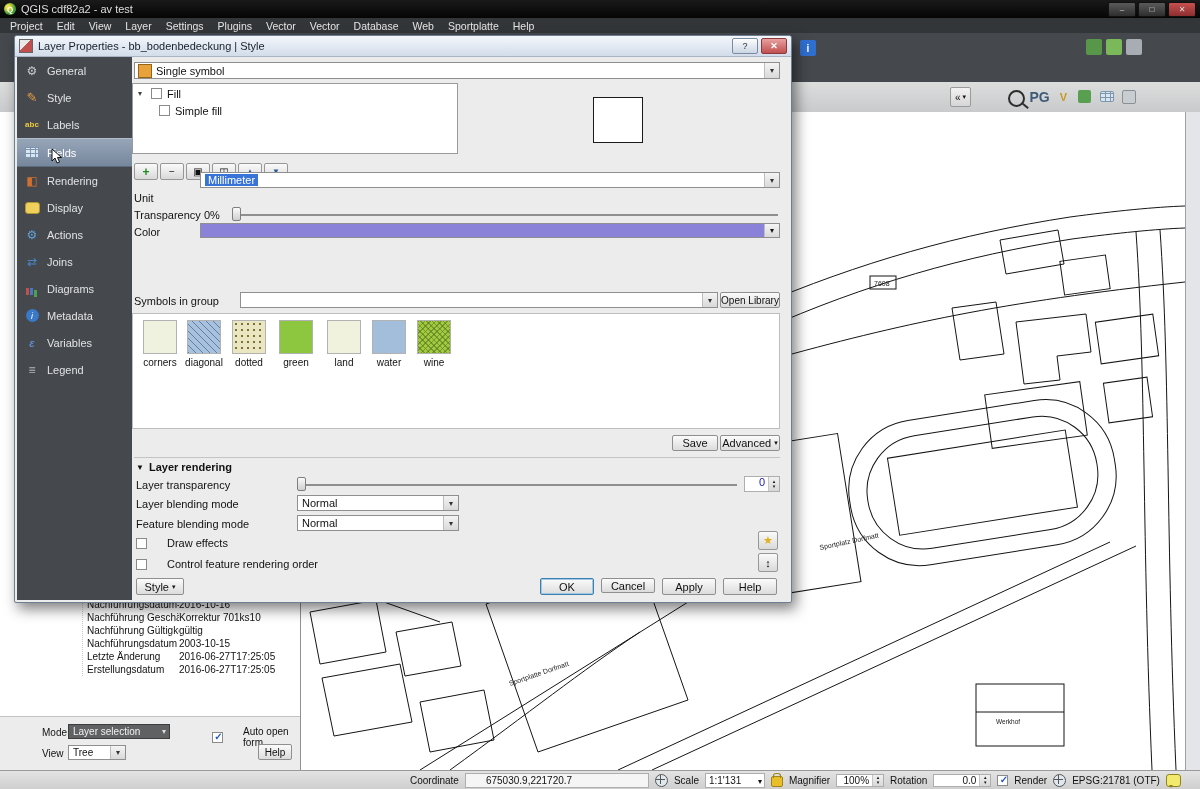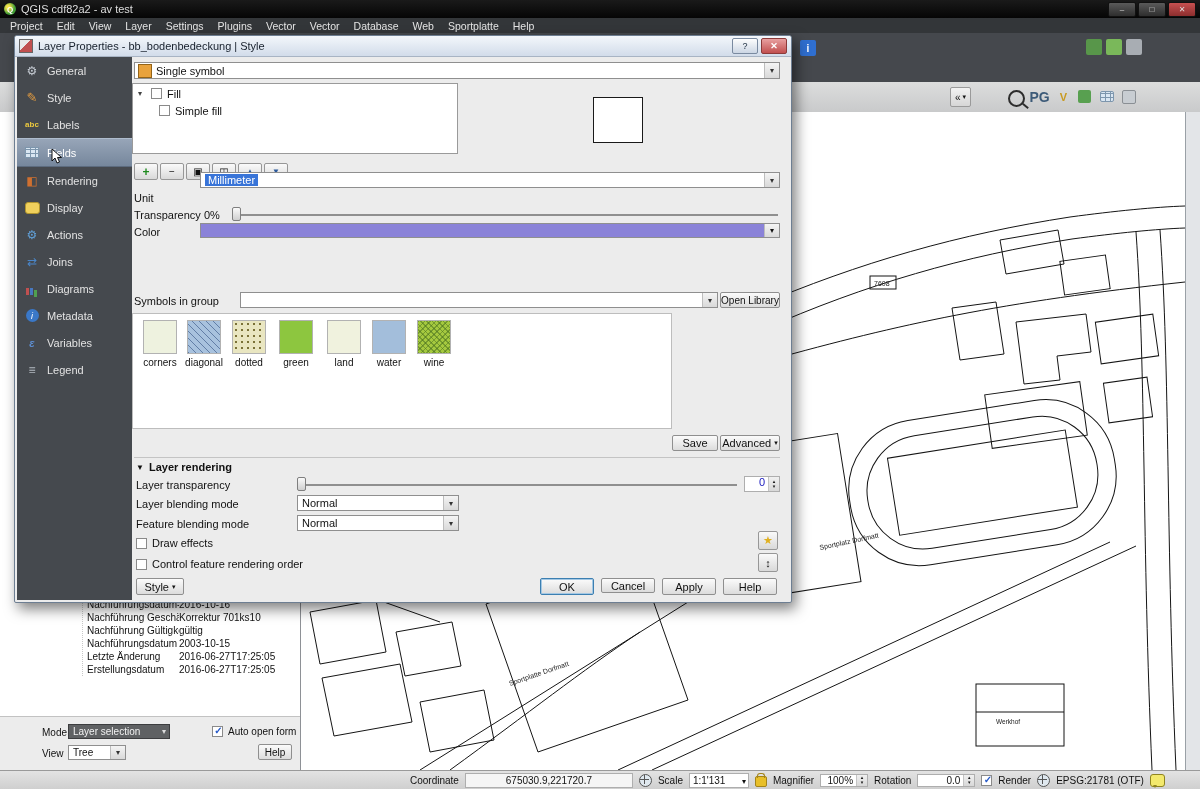--- a/index.html
+++ b/index.html
@@ -42,21 +42,21 @@
   .panel-rows{position:absolute;left:82px;top:486px;width:214px;border-left:1px dotted #c8c8c8;padding-left:4px}
   .panel-controls{position:absolute;left:0;top:604px;width:300px;height:54px;background:#ececec;border-top:1px solid #c2c2c2}
   .darkcombo{position:absolute;background:#5f6163;border:1px solid #3c3d3f;color:#f2f2f2;display:flex;align-items:center;
              font-size:10px;padding-left:4px;box-sizing:border-box}
   .darkcombo::after{content:"▾";margin-left:auto;padding:0 3px;font-size:8px;color:#ddd}
 
   
   .statusbar{position:absolute;left:0;top:770px;width:1200px;height:19px;background:linear-gradient(#e3e3e3,#cfcfcf);
              border-top:1px solid #9a9a9a;display:flex;align-items:center;gap:6px;font-size:10px;
              padding-left:410px;box-sizing:border-box;white-space:nowrap;overflow:hidden}
-  .sb-box{border:1px solid #aeaeae;background:#f5f5f5;height:13px;line-height:13px;text-align:center;padding:0 12px;min-width:142px}
+  .sb-box{border:1px solid #aeaeae;background:#f5f5f5;height:13px;line-height:13px;padding:0 20px;min-width:142px}
   .sb-combo{border:1px solid #aeaeae;background:#fff;height:13px;line-height:13px;display:flex;min-width:58px}
   .sb-combo i{font-style:normal;flex:1;padding:0 3px}
   .sb-combo b::after{content:"▾";font-size:8px;padding:0 2px;font-weight:normal}
   .spin{border:1px solid #aeaeae;background:#fff;height:13px;display:flex;align-items:stretch;box-sizing:border-box}
   .spin .sv{flex:1;padding:0 3px;line-height:11px;font-style:normal;text-align:right}
   .spin .sarr{width:10px;border-left:1px solid #c4c4c4;background:linear-gradient(#f0f0f0,#d8d8d8);
               display:flex;flex-direction:column;justify-content:center}
   .spin .sarr::before{content:"▴";font-size:5px;line-height:5px;text-align:center}
   .spin .sarr::after{content:"▾";font-size:5px;line-height:5px;text-align:center}
   .cb{width:11px;height:11px;background:#fff;border:1px solid #8a8a8a;display:inline-block;box-sizing:border-box;flex:0 0 11px}
@@ -138,21 +138,21 @@
   .thumb{width:34px;height:34px;margin:0 auto;border:1px solid #b2b2b2;box-sizing:border-box}
   .symlabel{font-size:10px;margin-top:3px}
   .pat-diagonal{background-image:repeating-linear-gradient(45deg,rgba(40,70,120,.55) 0 1px,transparent 1px 5px)}
   .pat-dots{background-image:radial-gradient(circle,rgba(110,100,40,.9) 1px,transparent 1.4px);background-size:6px 6px}
   .pat-cross{background-image:repeating-linear-gradient(45deg,rgba(70,110,30,.5) 0 1px,transparent 1px 4px),
              repeating-linear-gradient(-45deg,rgba(70,110,30,.5) 0 1px,transparent 1px 4px)}
   .divider{position:absolute;height:1px;background:#c4c4c4}
   .sect{position:absolute;font-weight:bold;font-size:11px;display:flex;gap:5px;align-items:center}
   .sect .sarrow{font-size:8px}
   .spinbox{position:absolute;height:16px}
-  .cbrow{position:absolute;display:flex;align-items:center;gap:5px;font-size:11px}
+  .cbrow{position:absolute;display:flex;align-items:center;gap:20px;font-size:11px}
   .fxbtn{position:absolute;width:20px;height:19px;background:linear-gradient(#fafafa,#d9d9d9);border:1px solid #979797;
          border-radius:2px;display:flex;align-items:center;justify-content:center;font-size:11px;box-sizing:border-box}
   .star{color:#e0b020}
   .cursor-svg{position:absolute;left:36px;top:112px;z-index:5}
 </style>
 </head>
 <body>
 
 <div class="titlebar">
   <span class="app-logo">Q</span>
@@ -434,21 +434,21 @@
 
       <span class="lbl" style="left:2px;top:238px">Symbols in group</span>
       <span class="combo" style="left:108px;top:235px;width:478px">
         <span class="cv"></span>
         <span class="ca"></span>
       </span>
       <span class="btn" style="left:588px;top:235px;width:60px;height:16px;font-size:10px">
         <span>Open Library</span>
       </span>
 
-      <div class="symbolbox" style="left:0;top:256px;width:540px;height:116px">
+      <div class="symbolbox" style="left:0;top:256px;width:648px;height:116px">
         <div class="symfig" style="left:5px;top:6px">
           <div class="thumb" style="background-color: rgb(238, 242, 223);"></div>
           <div class="symlabel">corners</div>
         </div>
         <div class="symfig" style="left:49px;top:6px">
           <div class="thumb pat-diagonal" style="background-color: rgb(168, 194, 222);"></div>
           <div class="symlabel">diagonal</div>
         </div>
         <div class="symfig" style="left:94px;top:6px">
           <div class="thumb pat-dots" style="background-color: rgb(233, 230, 193);"></div>

